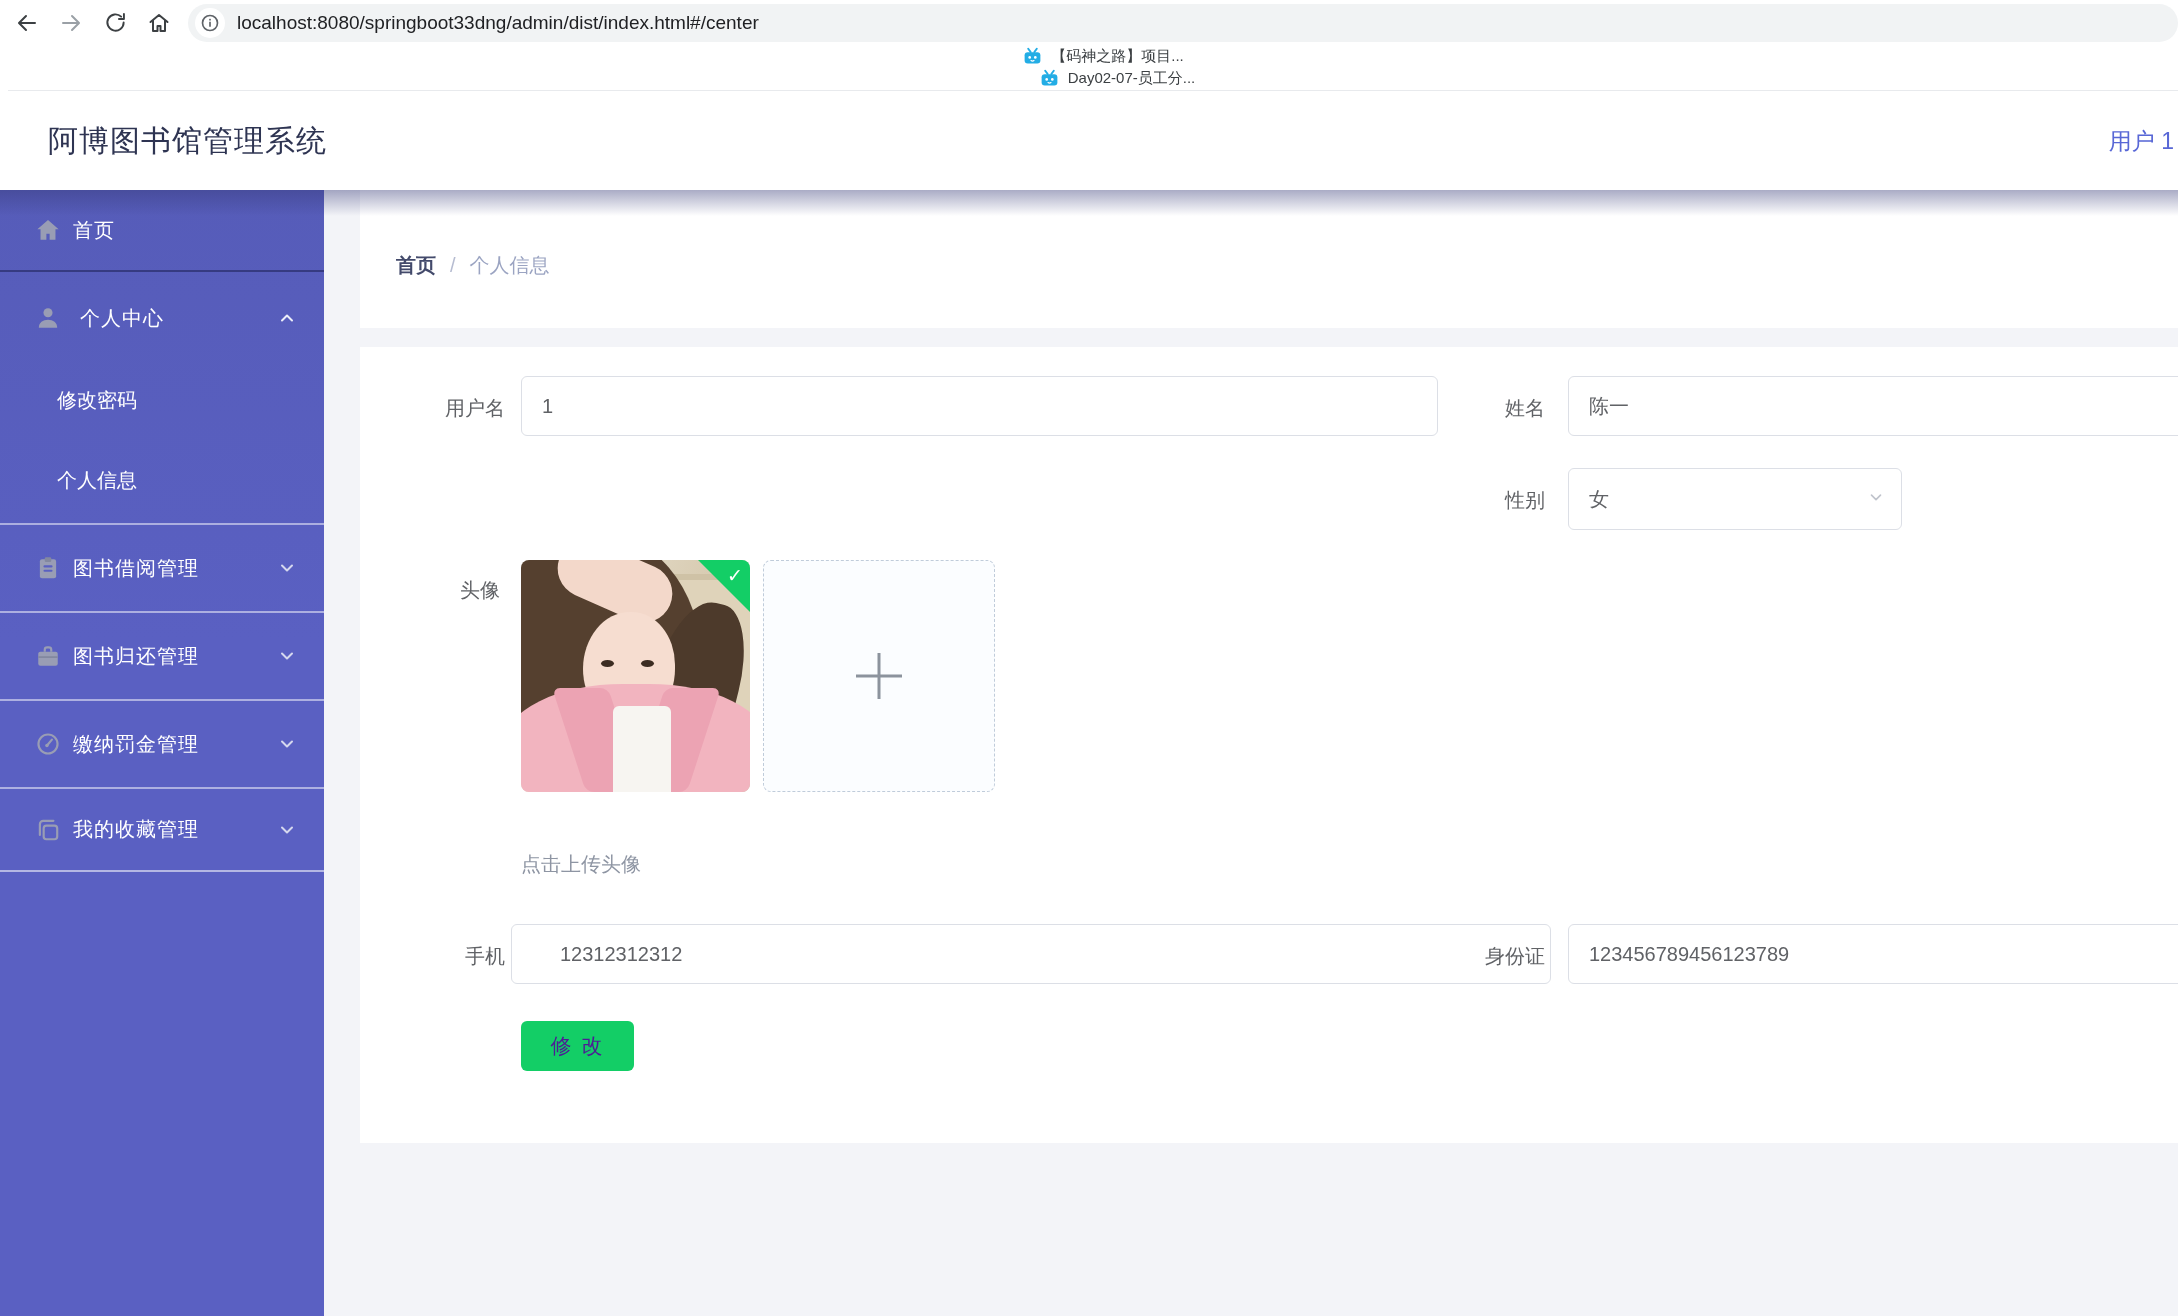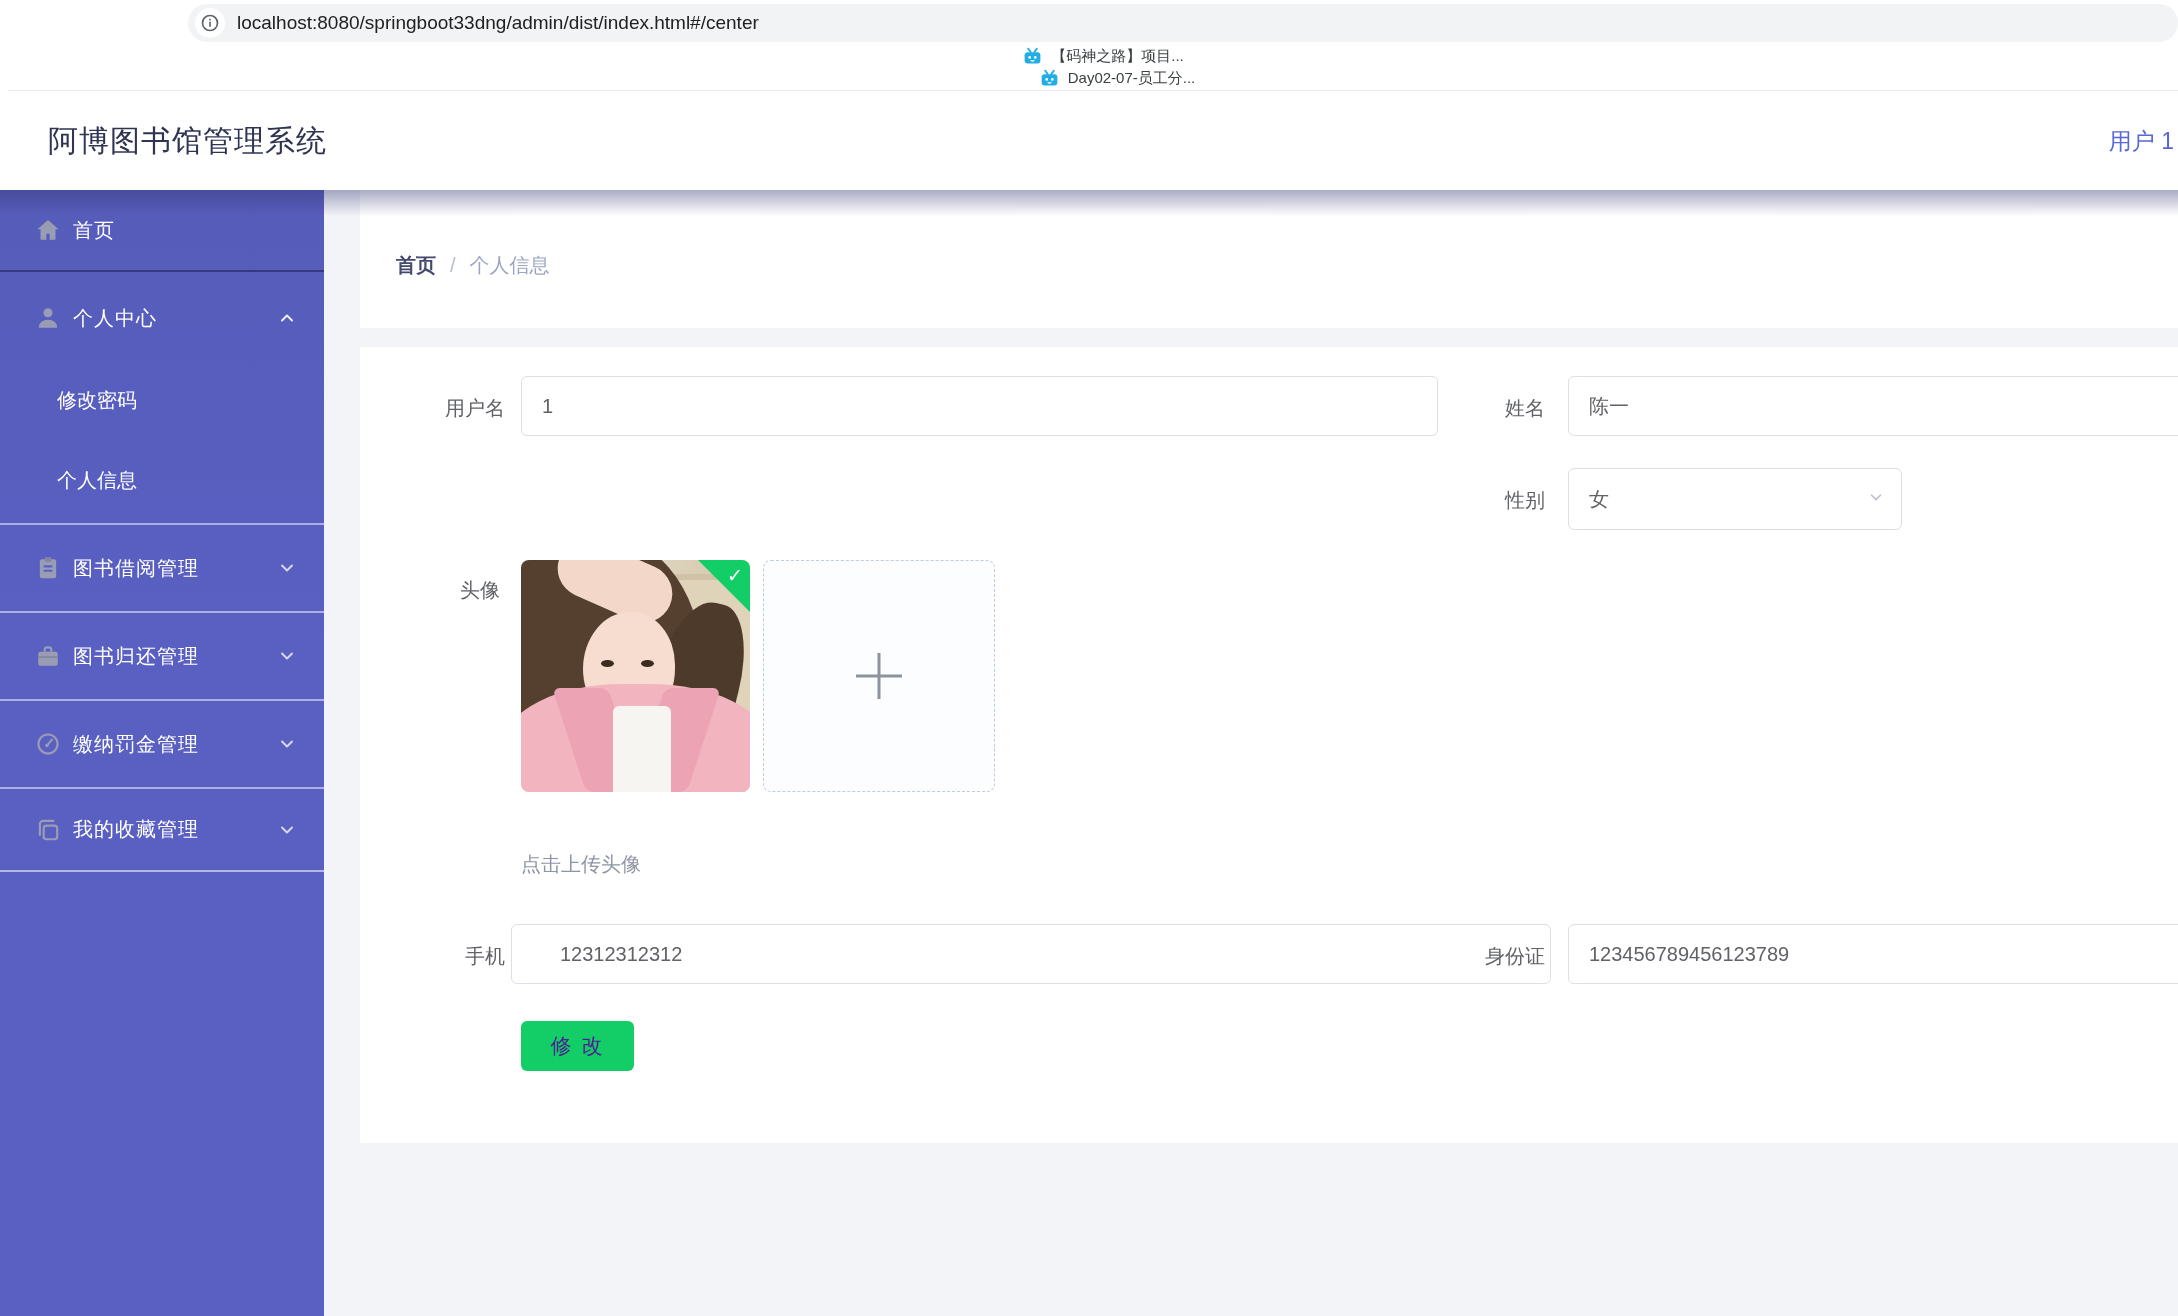--- a/index.html
+++ b/index.html
@@ -1,20 +1,20 @@
 <!DOCTYPE html>
 <html><head>
 <meta charset="utf-8">
 <style>
   html,body{margin:0;padding:0;}
   body{font-family:"Liberation Sans","DejaVu Sans",sans-serif;}
   #screen{position:relative;width:2178px;height:1316px;background:#fff;overflow:hidden;}
 
   
-  .chrome{position:absolute;left:0;top:0;width:100%;height:45px;background:#fff;display:flex;align-items:center;justify-content:center;}
+  .chrome{position:absolute;left:0;top:0;width:100%;height:45px;background:#fff;display:flex;align-items:center;}
   .nav-btn{width:34px;height:34px;display:flex;align-items:center;justify-content:center;border-radius:50%;margin-left:10px;flex:0 0 auto;}
   .url-pill{position:absolute;left:188px;right:0;top:4px;height:38px;background:#f1f3f4;border-radius:19px;display:flex;align-items:center;}
   .info-circle{width:30px;height:30px;background:#fff;border-radius:50%;margin-left:7px;display:flex;align-items:center;justify-content:center;flex:0 0 auto;}
   .url-text{margin-left:12px;font-size:19px;color:#202124;white-space:nowrap;}
 
   .bookmarks{position:absolute;left:8px;top:45px;width:100%;height:45px;background:#fff;border-bottom:1px solid #e8eaed;display:flex;align-items:center;flex-direction:column;}
   .bookmark{display:flex;align-items:center;margin-left:12px;height:32px;border-radius:16px;padding:0 8px;}
   .bookmark + .bookmark{margin-left:40px;}
   .bookmark-label{font-size:15px;color:#3c4043;margin-left:8px;white-space:nowrap;}
 
@@ -29,21 +29,21 @@
   
   .content-bg{position:absolute;left:324px;top:190px;right:0;bottom:0;background:#f3f4f8;}
   .sidebar{position:absolute;left:0;top:190px;width:324px;bottom:0;background:linear-gradient(to bottom,#565cb9,#5a60c2 40%,#5a60c2);}
   .side-row{position:absolute;left:0;width:100%;display:flex;align-items:center;color:#fff;font-size:20px;cursor:pointer;box-sizing:border-box;}
   .side-row .mi{margin-left:34px;width:27px;height:27px;flex:0 0 auto;display:flex;align-items:center;justify-content:center;}
   .side-row .lbl{margin-left:12px;letter-spacing:1px;}
   .side-sub{padding-left:57px;}
   .side-chevron{position:absolute;right:26px;width:22px;height:22px;display:flex;align-items:center;justify-content:center;}
 
   .row-home{top:0;height:82px;border-bottom:2px solid rgba(15,18,60,0.45);}
-  .row-center{top:84px;height:88px;}
+  .row-center{top:84px;height:88px;gap:7px;}
   .row-pass{top:172px;height:76px;}
   .row-info{top:248px;height:85px;}
   .row-borrow{top:333px;height:88px;border-top:2px solid rgba(255,255,255,0.5);}
   .row-return{top:421px;height:88px;border-top:2px solid rgba(255,255,255,0.5);}
   .row-fine{top:509px;height:88px;border-top:2px solid rgba(255,255,255,0.5);}
   .row-fav{top:597px;height:85px;border-top:2px solid rgba(255,255,255,0.5);border-bottom:2px solid rgba(255,255,255,0.55);}
 
   
   .crumb-card{position:absolute;left:360px;top:190px;width:1818px;height:138px;background:#fff;}
   .crumb{position:absolute;left:36px;top:62px;font-size:20px;display:flex;align-items:center;}

